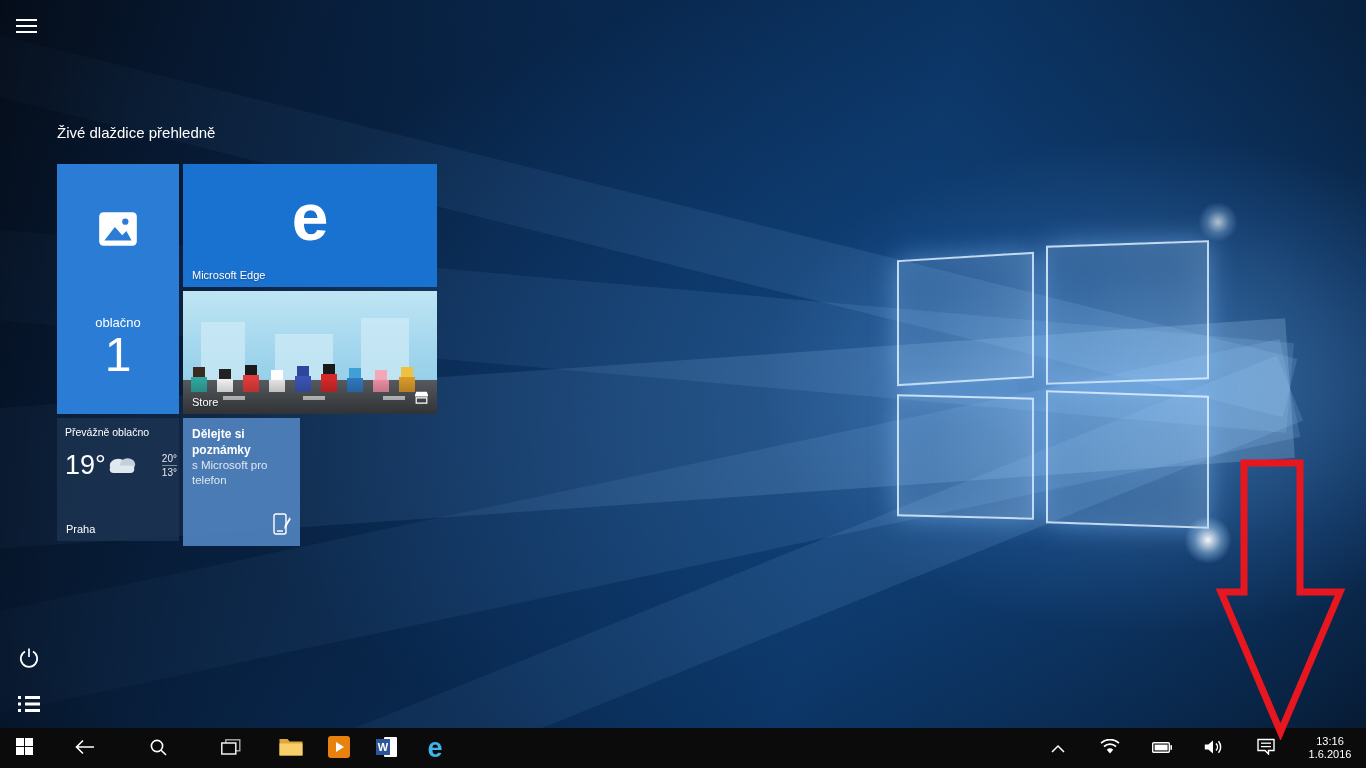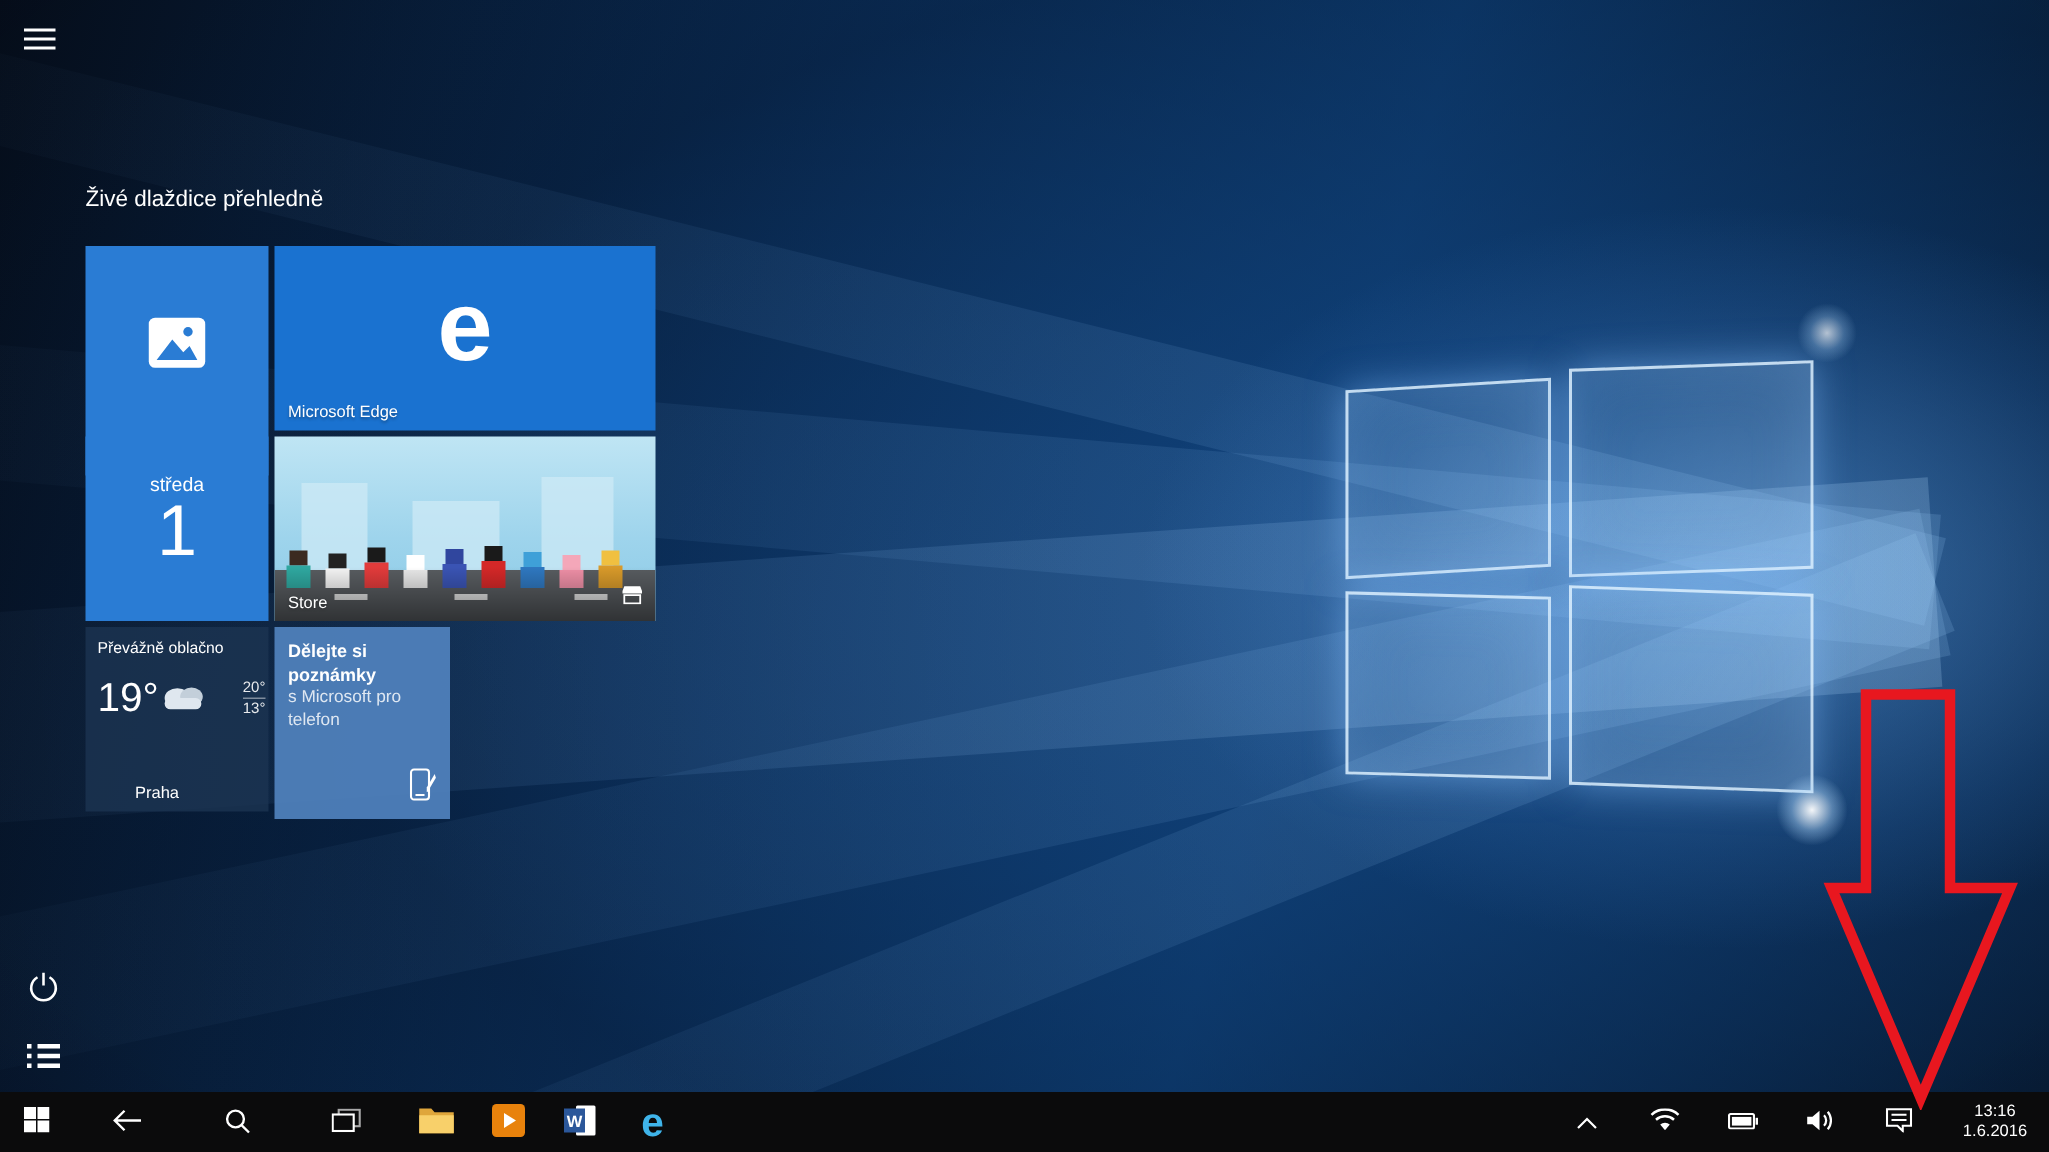--- a/index.html
+++ b/index.html
@@ -67,21 +67,21 @@
   .schar .body{height:15px;}
   .store-scrim{position:absolute;left:0;right:0;bottom:0;height:36px;background:linear-gradient(transparent,rgba(0,0,0,0.45));}
   .store-glyph{position:absolute;right:8px;bottom:6px;}
 
   .tile-weather{left:57px;top:418px;width:122px;height:123px;background:rgba(28,52,82,0.78);padding:8px;}
   .wx-cond{font-size:10.5px;white-space:nowrap;}
   .wx-row{display:flex;align-items:center;margin-top:12px;}
   .wx-temp{font-size:27px;font-weight:300;flex:1;}
   .wx-hilo{font-size:10px;text-align:right;color:rgba(255,255,255,0.9);margin-left:4px;}
   .wx-hi{border-bottom:1px solid rgba(255,255,255,0.45);padding-bottom:1px;margin-bottom:1px;margin-left:20px;}
-  .wx-city{position:absolute;left:9px;bottom:6px;font-size:11px;margin-left:24px;}
+  .wx-city{position:absolute;left:9px;bottom:6px;font-size:11px;}
 
   .tile-onenote{left:183px;top:418px;width:117px;height:128px;background:rgba(80,130,190,0.92);padding:8px 9px;}
   .on-line1{font-size:12px;font-weight:bold;line-height:16px;}
   .on-line{font-size:11.5px;line-height:15px;color:rgba(255,255,255,0.82);}
   .on-phone{position:absolute;right:9px;bottom:7px;}
 
   
   .side-btn{position:absolute;left:14px;width:30px;height:30px;z-index:10;display:flex;align-items:center;justify-content:center;}
   .power-btn{top:644px;}
   .apps-btn{top:690px;}
@@ -136,21 +136,21 @@
     </span>
     <span class="tile-label">Fotky</span>
   </div>
 
   <div class="tile tile-edge">
     <span class="edge-glyph">e</span>
     <span class="tile-label">Microsoft Edge</span>
   </div>
 
   <div class="tile tile-calendar">
-    <div class="cal-weekday">středa</div>
+    <div class="cal-weekday">oblačno</div>
     <div class="cal-day">1</div>
   </div>
 
   <div class="tile tile-store">
     <div>
       <div class="store-bldg sb1"></div>
         <div class="store-bldg sb2"></div>
         <div class="store-bldg sb3"></div>
       <div class="store-road">
           <div class="road-mark rm1"></div>

